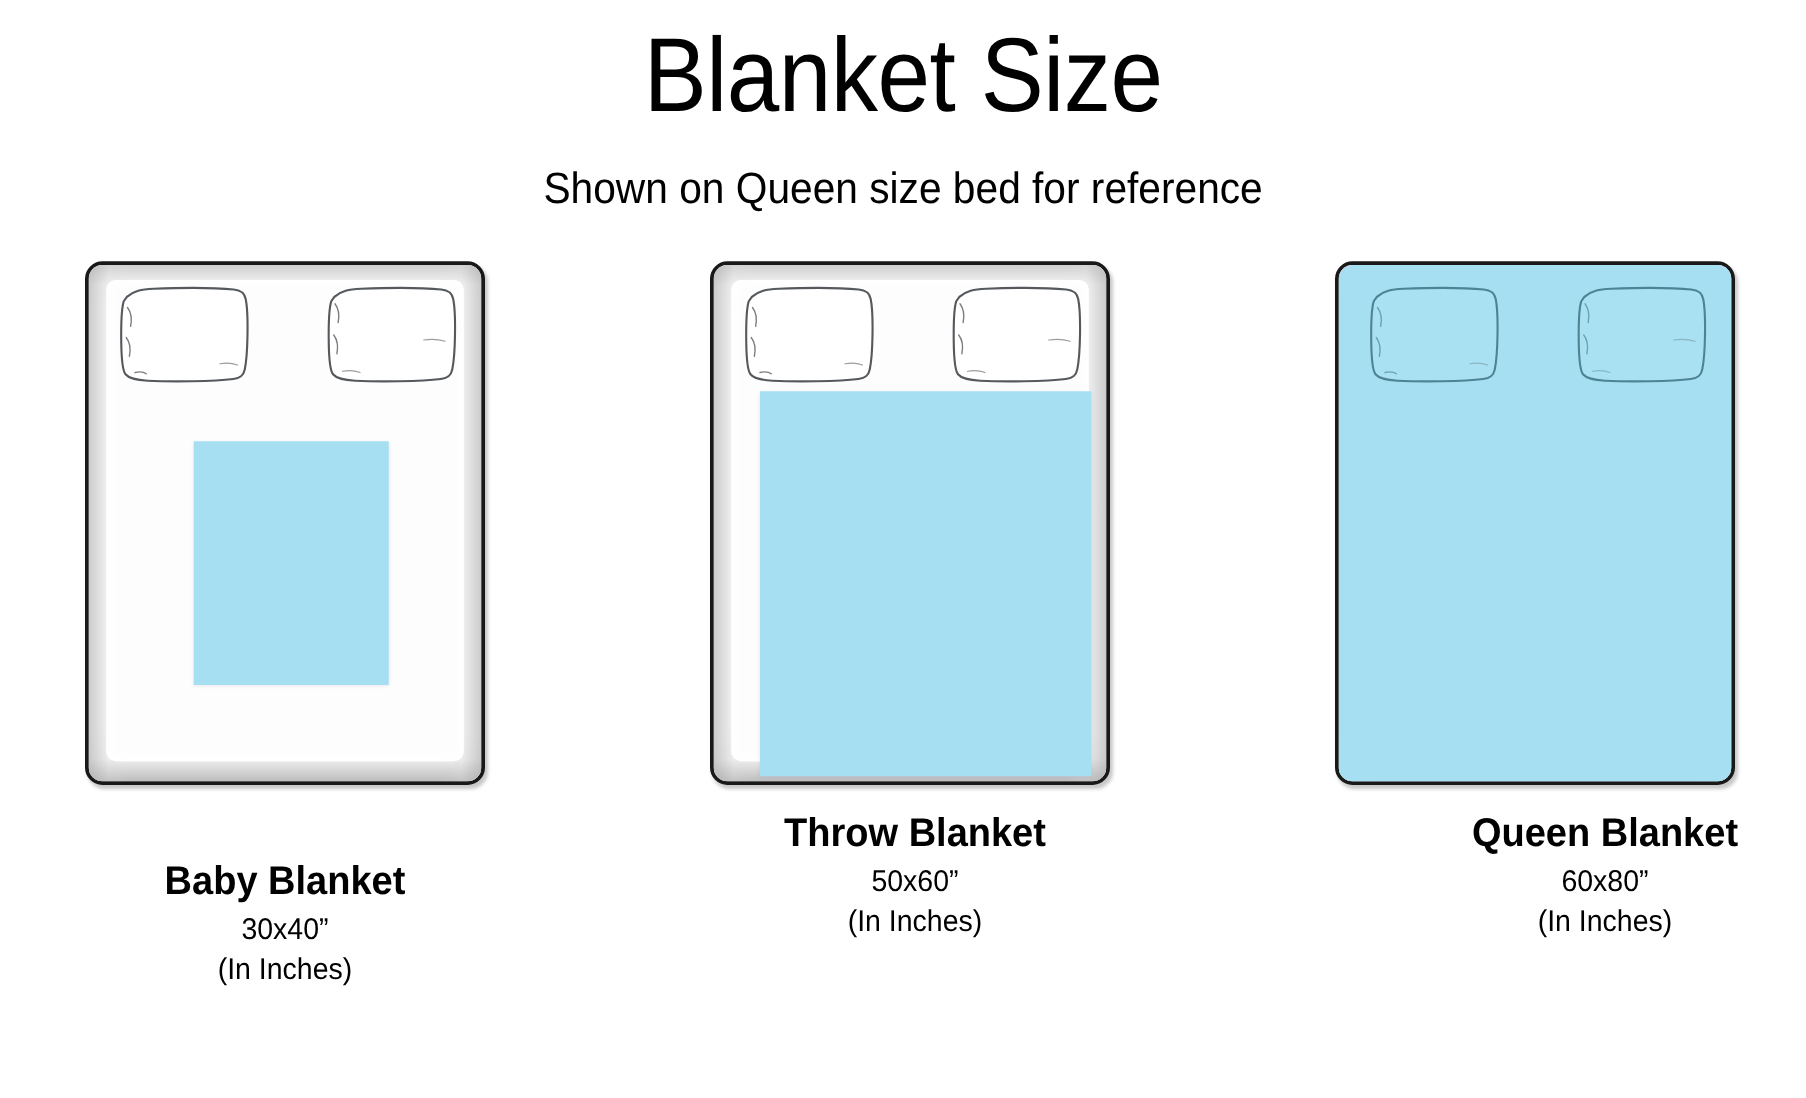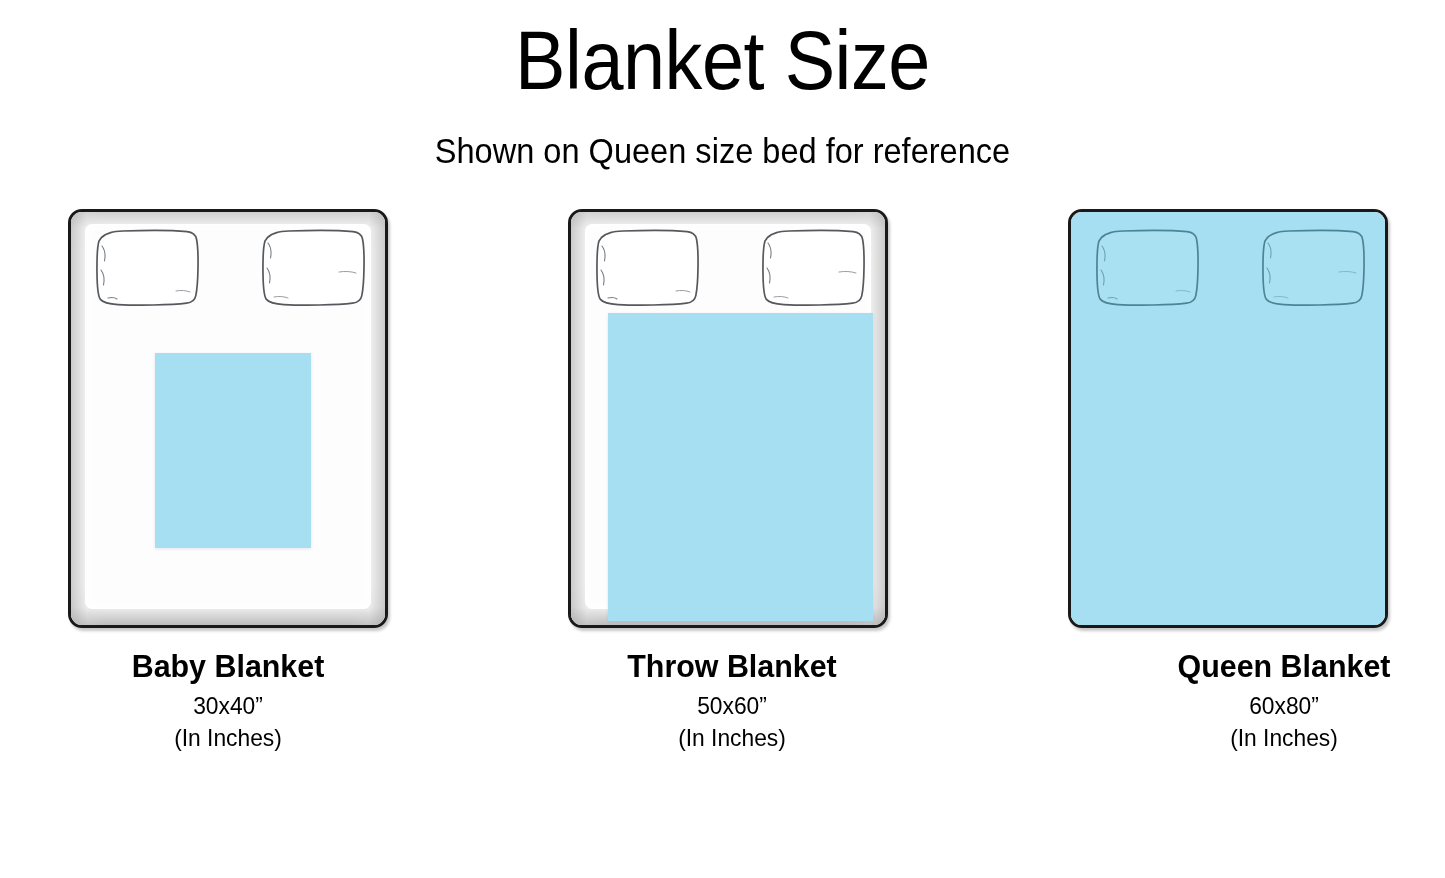--- a/index.html
+++ b/index.html
@@ -145,21 +145,21 @@
   }
   .pillow-svg { display: block; }
 
   
   .caption {
     position: absolute;
     top: 645px;
     width: 320px;
     text-align: center;
   }
-  .caption.col-0 { left: 68px; }
+  .caption.col-0 { left: 68px; margin-top: 38px; }
   .caption.col-1 { left: 572px; }
   .caption.col-2 { left: 1124px; }
 
   .caption-name {
     font-size: 32px;
     line-height: 42px;
     font-weight: 700;
     color: #000;
     white-space: nowrap;
     transform: scaleX(0.95);

